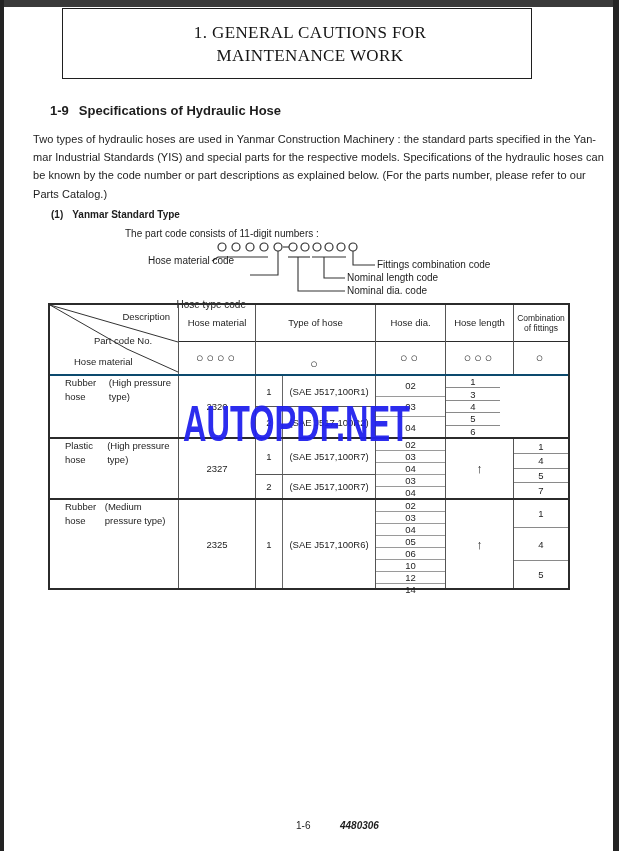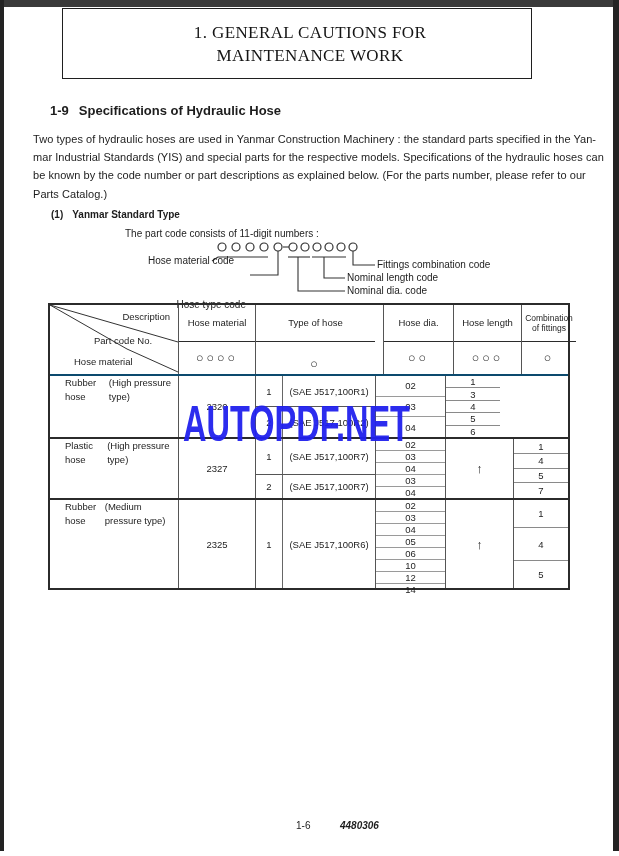--- a/index.html
+++ b/index.html
@@ -42,21 +42,21 @@
   .corner{width:128px;position:relative;flex:none;}
   .corner svg{position:absolute;left:0;top:0;}
   .clabel{position:absolute;white-space:nowrap;font-size:9.5px;}
   .c-desc{top:6px;right:8px;}
   .c-part{top:30px;left:44px;}
   .c-hmat{top:51px;left:24px;}
   .hd-col{display:flex;flex-direction:column;border-left:1px solid #555;box-sizing:border-box;flex:none;}
   .hd-top{height:37px;border-bottom:1px solid #2b2b2b;box-sizing:border-box;display:flex;align-items:center;justify-content:center;text-align:center;line-height:10.5px;}
   .hd-bot{flex:1;display:flex;align-items:center;justify-content:center;letter-spacing:3px;font-size:12.5px;color:#2a2a2a;}
   .hd-small{font-size:8.5px;}
-  .w-c2{width:77px;} .w-c3{width:120px;gap:12px;} .w-c4{width:70px;margin-left:8px;} .w-c5{width:68px;} .w-c6{width:55px;}
+  .w-c2{width:77px;} .w-c3{width:120px;gap:12px;} .w-c4{width:70px;} .w-c5{width:68px;} .w-c6{width:55px;}
 
   .grp{display:flex;}
   .grp + .grp{border-top:2px solid #2b2b2b;}
   .g-name{width:128px;flex:none;display:flex;justify-content:center;
           padding-left:15px;box-sizing:border-box;line-height:14px;}
   .g-col{border-left:1px solid #555;box-sizing:border-box;display:flex;flex-direction:column;flex:none;}
   .g-mat{width:77px;justify-content:center;align-items:center;display:flex;}
   .g-type{width:120px;}
   .type-row{display:flex;flex:1;}
   .type-row + .type-row{border-top:1px solid #555;}

